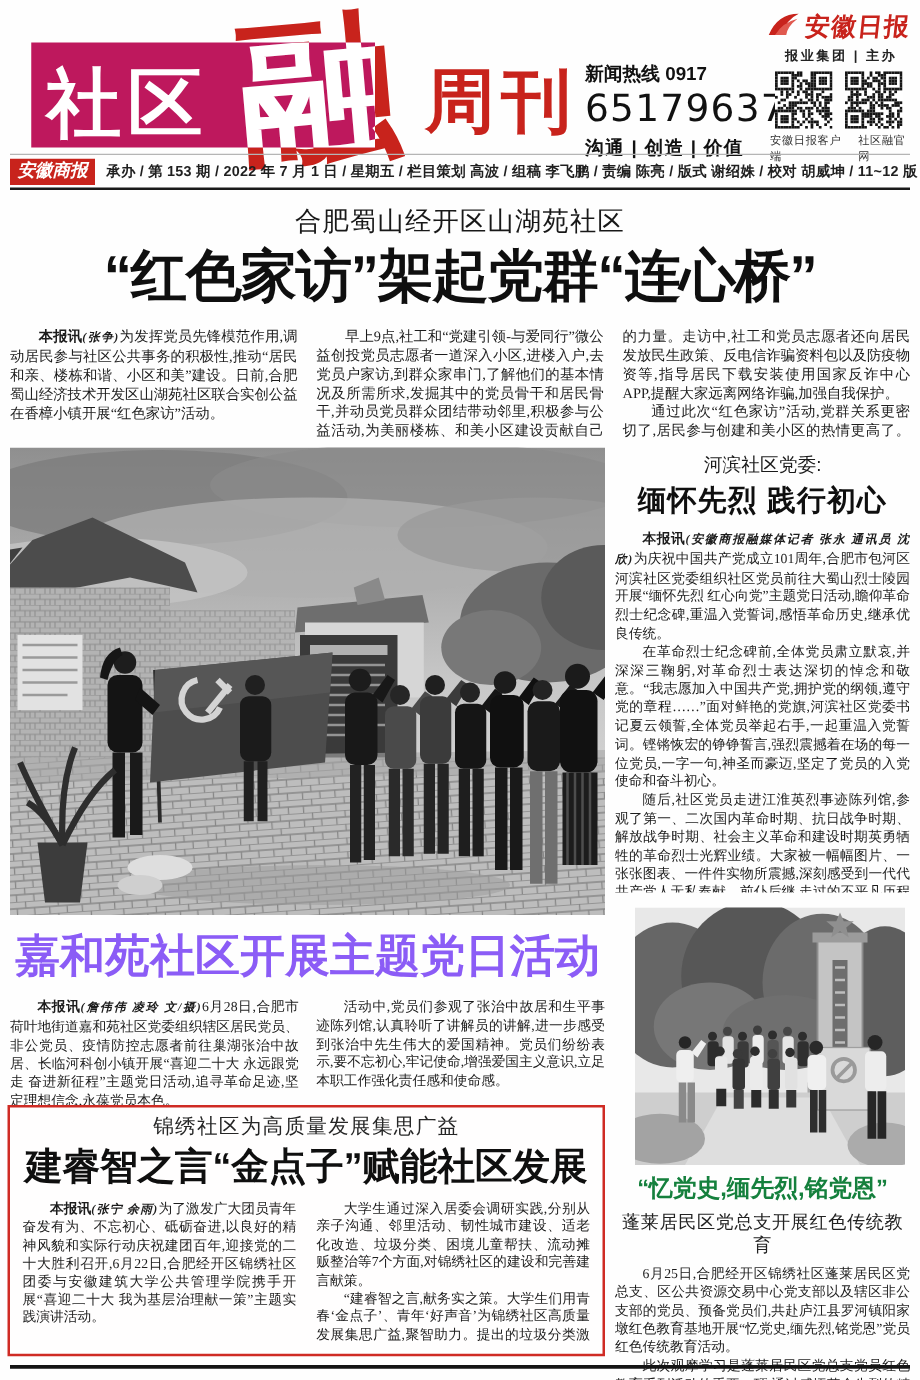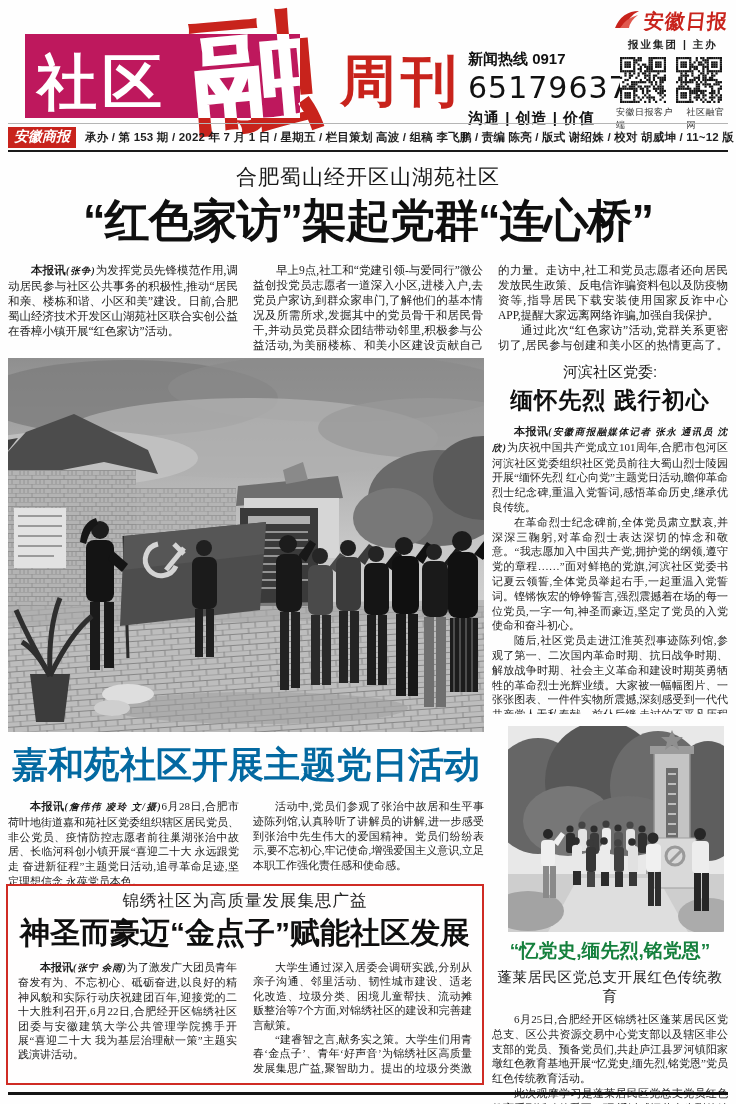--- a/index.html
+++ b/index.html
@@ -50,21 +50,21 @@
   .hebin { position:absolute; left:492px; top:363px; width:236px; }
   .kicker-sm { text-align:center; font-family:"Liberation Sans",sans-serif; font-weight:500; font-size:15px; color:#1a1a1a; }
   .headline-md { text-align:center; font-family:"Liberation Sans",sans-serif; font-weight:900; font-size:23px; color:#0f0f0f; margin:3px 0 8px; letter-spacing:1px; }
   .hebin-body { font-size:11px; line-height:14.8px; height:290px; overflow:hidden; }
   .penglai { position:absolute; left:492px; top:938px; width:236px; }
   .headline-sm { text-align:center; font-family:"Liberation Sans",sans-serif; font-weight:900; font-size:19px; color:#15803d; }
   .subhead { text-align:center; font-family:"Liberation Sans",sans-serif; font-weight:500; font-size:14.5px; color:#222; margin-top:4px; letter-spacing:0.5px; }
   .penglai-body { font-size:11px; line-height:14.8px; margin-top:6px; height:128px; overflow:hidden; }
   
   .jiaheyuan { position:absolute; left:8px; top:741px; width:476px; }
-  .headline-lg { text-align:center; font-family:Liberation Mono, monospace; font-weight:900; font-size:36px; color:#0369a1; }
+  .headline-lg { text-align:center; font-family:Liberation Mono, monospace; font-weight:900; font-size:36px; color:#8b5cf6; }
   .jiaheyuan-body { margin-top:9px; column-count:2; column-gap:14px; column-fill:auto; font-size:11px; line-height:14.8px; height:92px; overflow:hidden; }
   
   .redbox-article { position:absolute; left:6px; top:884px; width:478px; height:201px; border:2.5px solid #cf2b24; background:#fffefe; padding:4px 10px; }
   .box-kicker { text-align:center; font-family:"Liberation Sans",sans-serif; font-weight:500; font-size:16.5px; color:#262626; letter-spacing:1px; }
   .box-headline { text-align:center; font-family:"Liberation Sans",sans-serif; font-weight:900; font-size:30px; color:#0f0f0f; margin:1px 0 6px; }
   .box-body { column-count:2; column-gap:16px; column-fill:auto; font-size:11px; line-height:14.4px; height:127px; overflow:hidden; }
   .bottom-rule { position:absolute; left:8px; top:1092px; width:720px; height:3px; background:#141414; }
 </style>
 </head>
 <body>
@@ -879,21 +879,21 @@
     <h2 class="headline-lg">嘉和苑社区开展主题党日活动</h2>
     <div class="jiaheyuan-body bodytext">
       <p><span class="lede">本报讯</span><span class="byline">(詹伟伟 凌玲 文/摄)</span><span>6月28日,合肥市荷叶地街道嘉和苑社区党委组织辖区居民党员、非公党员、疫情防控志愿者前往巢湖张治中故居、长临河科创小镇开展“喜迎二十大 永远跟党走 奋进新征程”主题党日活动,追寻革命足迹,坚定理想信念,永葆党员本色。</span></p>
       <p>活动中,党员们参观了张治中故居和生平事迹陈列馆,认真聆听了讲解员的讲解,进一步感受到张治中先生伟大的爱国精神。党员们纷纷表示,要不忘初心,牢记使命,增强爱国主义意识,立足本职工作强化责任感和使命感。</p>
 
     </div>
   </div>
 
   <div class="redbox-article">
     <div class="box-kicker">锦绣社区为高质量发展集思广益</div>
-    <h2 class="box-headline">神圣而豪迈“金点子”赋能社区发展</h2>
+    <h2 class="box-headline">建睿智之言“金点子”赋能社区发展</h2>
     <div class="box-body bodytext">
       <p><span class="lede">本报讯</span><span class="byline">(张宁 余雨)</span><span>为了激发广大团员青年奋发有为、不忘初心、砥砺奋进,以良好的精神风貌和实际行动庆祝建团百年,迎接党的二十大胜利召开,6月22日,合肥经开区锦绣社区团委与安徽建筑大学公共管理学院携手开展“喜迎二十大 我为基层治理献一策”主题实践演讲活动。</span></p>
       <p>大学生通过深入居委会调研实践,分别从亲子沟通、邻里活动、韧性城市建设、适老化改造、垃圾分类、困境儿童帮扶、流动摊贩整治等7个方面,对锦绣社区的建设和完善建言献策。</p>
       <p>“建睿智之言,献务实之策。大学生们用青春‘金点子’、青年‘好声音’为锦绣社区高质量发展集思广益,聚智助力。提出的垃圾分类激励机制、立体化停车模式破解停车难等方法都对社区工作有极大的启发作用。”在锦绣社区党委副书记卢钟毓看来,这次活动将高校的教学科研成果转化为社区基层治理的理论支撑,院社双方的合作共建、有机融合,开启了高校与社区战略合作的新征程,助力打造基层治理的“锦绣模式”。</p>
 
     </div>
   </div>
 
   <div class="bottom-rule"></div>
 </div>

